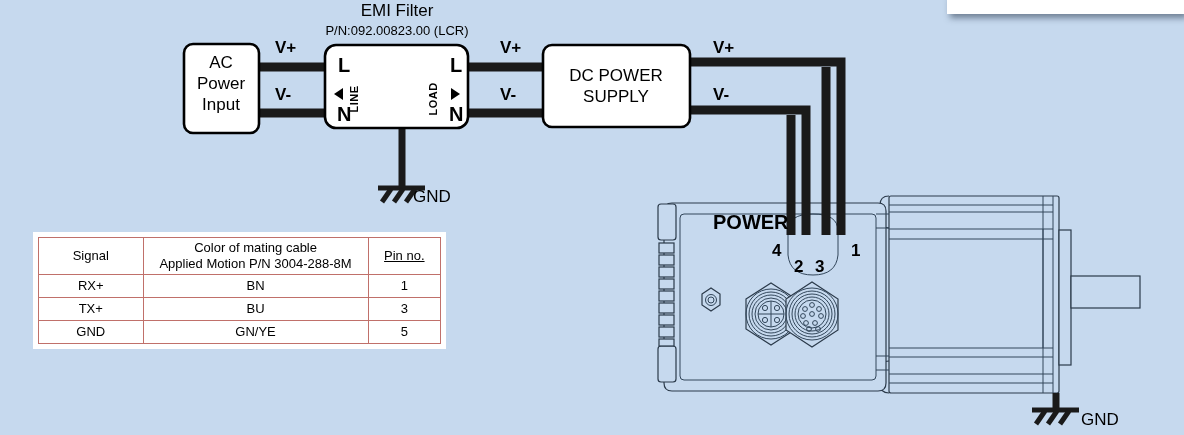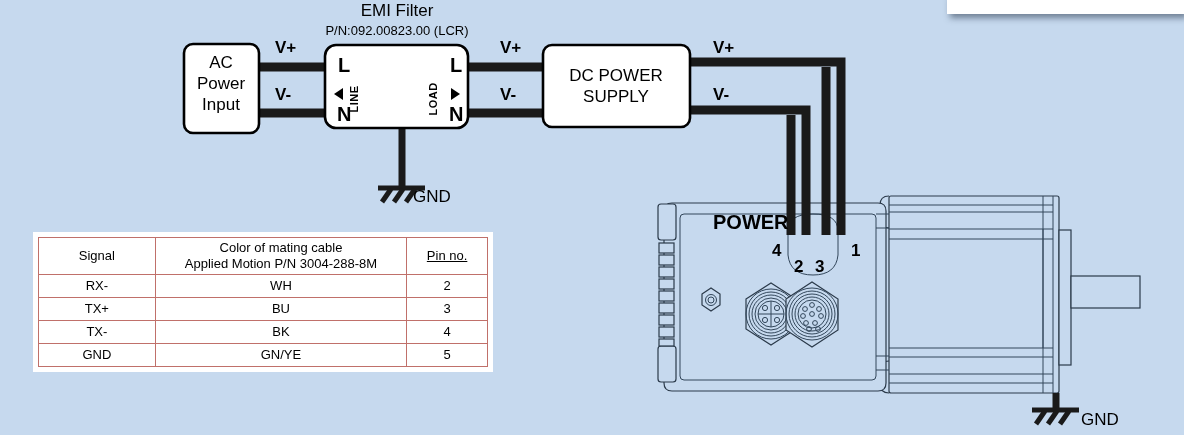--- a/index.html
+++ b/index.html
@@ -56,21 +56,21 @@
     height: 20px;
     background: #ffffff;
     box-shadow: 3px 4px 6px rgba(40,55,75,0.55);
   }
 
   
   #pinout-table {
     position: absolute;
     left: 33px;
     top: 232px;
-    width: 460px;
+    width: 413px;
     background: #ffffff;
     padding: 5px;
     box-sizing: border-box;
   }
   #pinout-table table {
     border-collapse: collapse;
     width: 100%;
   }
   #pinout-table td, #pinout-table th {
     border: 1px solid #c0706a;
@@ -284,33 +284,28 @@
           <th class="col-sig">Signal</th>
           <th class="col-col">
             <span class="hdr-sub">Color of mating cable</span>
             <span class="hdr-sub">Applied Motion P/N 3004-288-8M</span>
           </th>
           <th class="col-pin">Pin no.</th>
         </tr>
       </thead>
       <tbody>
         <tr>
-          <td>RX-</td>
-          <td>WH</td>
-          <td>2</td>
+          <td>RX+</td>
+          <td>BN</td>
+          <td>1</td>
         </tr>
         <tr>
           <td>TX+</td>
           <td>BU</td>
           <td>3</td>
-        </tr>
-        <tr>
-          <td>TX-</td>
-          <td>BK</td>
-          <td>4</td>
         </tr>
         <tr>
           <td>GND</td>
           <td>GN/YE</td>
           <td>5</td>
         </tr>
       </tbody>
     </table>
   </div>
 

